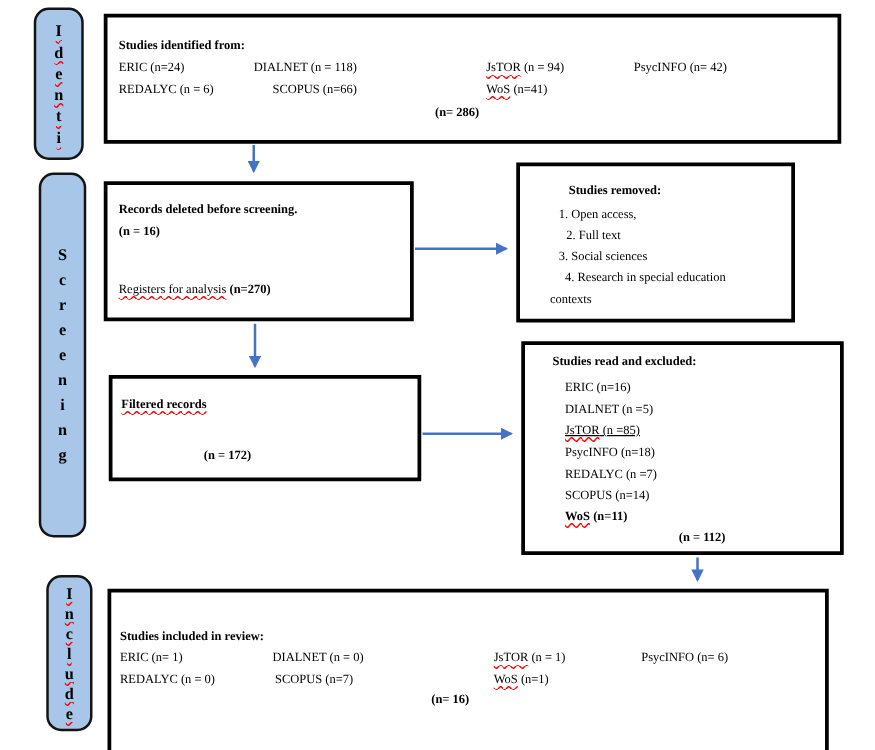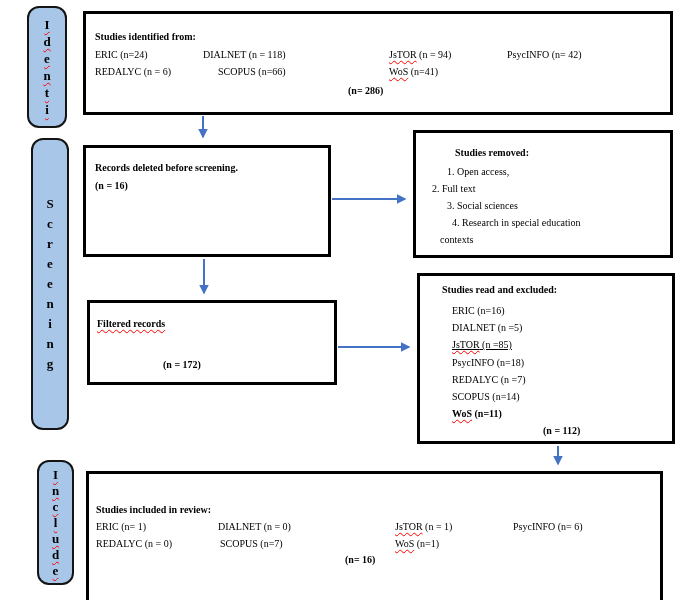--- a/index.html
+++ b/index.html
@@ -89,26 +89,27 @@
     <span class="t" style="left:421px;top:34px;">PsycINFO (n= 42)</span>
     <span class="t" style="left:9px;top:51px;">REDALYC (n = 6)</span>
     <span class="t" style="left:132px;top:51px;">SCOPUS (n=66)</span>
     <span class="t" style="left:303px;top:51px;"><span class="sq">WoS</span><span> (n=41)</span></span>
     <span class="t b" style="left:262px;top:70px;">(n= 286)</span>
   </div>
 
   <div class="box" style="left:83px;top:145px;width:248px;height:112px;">
     <span class="t b" style="left:9px;top:13px;">Records deleted before screening.</span>
     <span class="t b" style="left:9px;top:31px;">(n = 16)</span>
+    <span class="t" style="left:9px;top:77px;"><span class="sq">Registers for analysis</span> <span class="b">(n=270)</span></span>
   </div>
 
-  <div class="box" style="left:413px;top:130px;width:260px;height:128px;">
+  <div class="box" style="left:413px;top:130px;width:223px;height:128px;">
     <span class="t b" style="left:39px;top:13px;">Studies removed:</span>
     <span class="t" style="left:31px;top:32px;">1. Open access,</span>
-    <span class="t" style="left:16px;top:49px;">2. Full text</span>
+    <span class="t" style="left:37px;top:49px;">2. Full text</span>
     <span class="t" style="left:31px;top:66px;">3. Social sciences</span>
     <span class="t" style="left:36px;top:83px;">4. Research in special education</span>
     <span class="t" style="left:24px;top:100px;">contexts</span>
   </div>
 
   <div class="box" style="left:87px;top:300px;width:250px;height:85px;">
     <span class="t b sq" style="left:7px;top:14px;">Filtered records</span>
     <span class="t b" style="left:73px;top:55px;">(n = 172)</span>
   </div>
 

